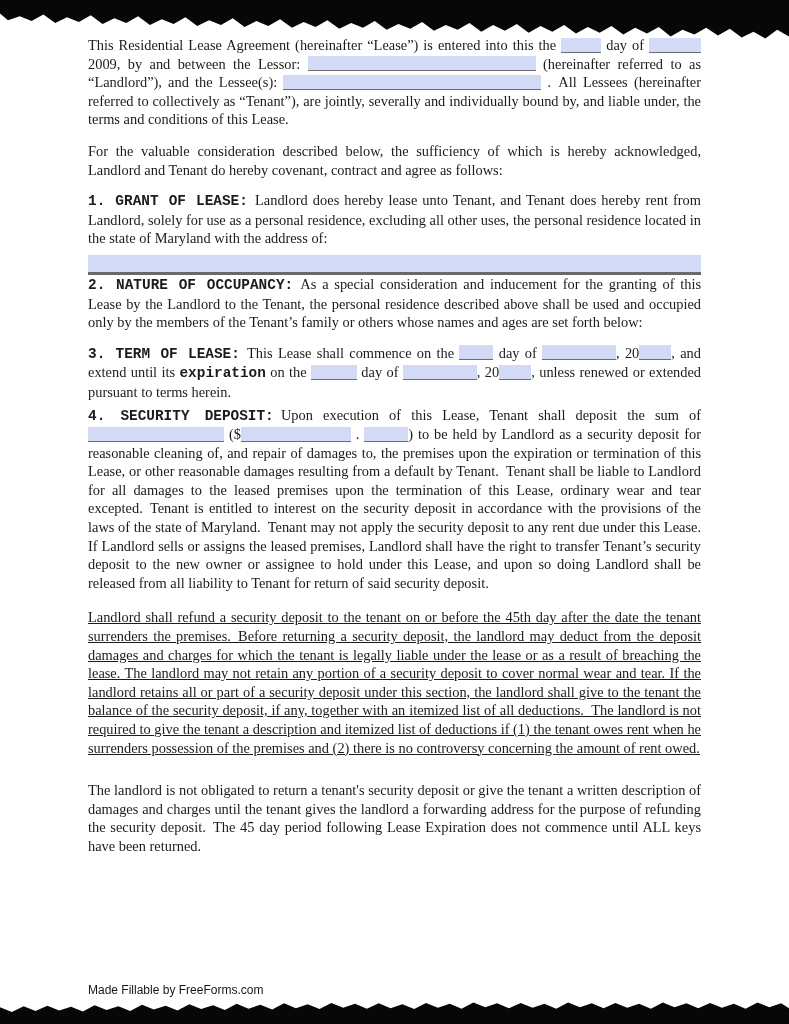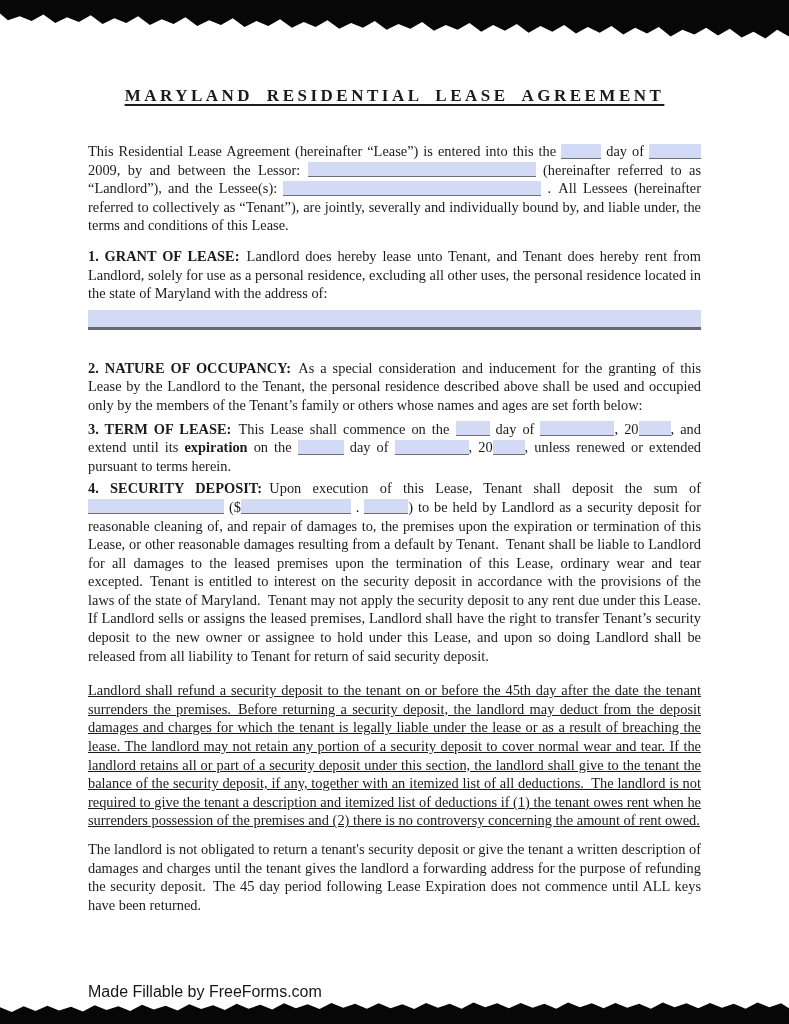--- a/index.html
+++ b/index.html
@@ -15,53 +15,53 @@
   .doc{position:absolute;left:88px;top:0;width:613px;}
   .title{
     font-size:17px;font-weight:bold;text-align:center;margin:86px 0 18px 0;
     letter-spacing:3.5px;word-spacing:6px;
     text-decoration:underline;text-decoration-thickness:1.5px;text-underline-offset:3px;
   }
   .para{margin:0;font-size:14.4px;line-height:18.6px;text-align:justify;}
   .p1{margin-top:36px;}
   .p2{margin-top:13px;}
   .s1{margin-top:12px;}
-  .s2{margin-top:29px;}
-  .s3{margin-top:5px;}
+  .s2{}
+  .s3{margin-top:12px;}
   .s4{margin-top:4px;}
   .p5{margin-top:16px;text-decoration:underline;}
-  .p6{margin-top:10px;}
-  b{font-weight:bold;}
+  .p6{margin-top:24px;}
+  b{font-weight:bold;font-family:Liberation Mono, monospace;}
   .field{
     display:inline-block;height:14px;vertical-align:-2.5px;
     background:var(--field-fill,#d3daf5);
     border-bottom:1.6px solid var(--field-underline,#6d6d75);
   }
   .address-field{
     width:100%;height:17px;margin-top:7px;
     background:var(--field-fill,#d3daf5);
     border-bottom:3px solid var(--address-underline,#68686e);
   }
   .footer{
     position:absolute;left:0;top:983px;
     font-family:"Liberation Sans","DejaVu Sans",sans-serif;
-    font-size:16px;color:#161616;
+    font-size:12px;color:#161616;
   }
 </style>
 </head>
 <body style="color: rgb(27, 27, 27);">
 
 <div>
   <div class="torn-edge torn-top"></div>
 
   <div class="doc">
-    <h1 class="title">MARYLAND RESIDENTIAL LEASE AGREEMENT</h1>
 
     <p class="para p1">This Residential Lease Agreement (hereinafter “Lease”) is entered into this the <span class="field" style="width: 40px;"></span> day of <span class="field" style="width: 52px;"></span> 2009, by and between the Lessor: <span class="field" style="width: 228px;"></span> (hereinafter referred to as “Landlord”), and the Lessee(s): <span class="field" style="width: 258px;"></span> . All Lessees (hereinafter referred to collectively as “Tenant”), are jointly, severally and individually bound by, and liable under, the terms and conditions of this Lease.</p>
 
+    <p class="para p2">For the valuable consideration described below, the sufficiency of which is hereby acknowledged, Landlord and Tenant do hereby covenant, contract and agree as follows:</p>
 
     <p class="para s1"><b>1. GRANT OF LEASE:</b> Landlord does hereby lease unto Tenant, and Tenant does hereby rent from Landlord, solely for use as a personal residence, excluding all other uses, the personal residence located in the state of Maryland with the address of:</p>
 
     <div class="address-field"></div>
 
     <p class="para s2"><b>2. NATURE OF OCCUPANCY:</b> As a special consideration and inducement for the granting of this Lease by the Landlord to the Tenant, the personal residence described above shall be used and occupied only by the members of the Tenant’s family or others whose names and ages are set forth below:</p>
 
     <p class="para s3"><b>3. TERM OF LEASE:</b> This Lease shall commence on the <span class="field" style="width: 34px;"></span> day of <span class="field" style="width: 74px;"></span>, 20<span class="field" style="width: 32px;"></span>, and extend until its <b>expiration</b> on the <span class="field" style="width: 46px;"></span> day of <span class="field" style="width: 74px;"></span>, 20<span class="field" style="width: 32px;"></span>, unless renewed or extended pursuant to terms herein.</p>
 
     <p class="para s4"><b>4. SECURITY DEPOSIT:</b> Upon execution of this Lease, Tenant shall deposit the sum of <span class="field" style="width: 136px;"></span> ($<span class="field" style="width: 110px;"></span> . <span class="field" style="width: 44px;"></span>) to be held by Landlord as a security deposit for reasonable cleaning of, and repair of damages to, the premises upon the expiration or termination of this Lease, or other reasonable damages resulting from a default by Tenant. Tenant shall be liable to Landlord for all damages to the leased premises upon the termination of this Lease, ordinary wear and tear excepted. Tenant is entitled to interest on the security deposit in accordance with the provisions of the laws of the state of Maryland. Tenant may not apply the security deposit to any rent due under this Lease. If Landlord sells or assigns the leased premises, Landlord shall have the right to transfer Tenant’s security deposit to the new owner or assignee to hold under this Lease, and upon so doing Landlord shall be released from all liability to Tenant for return of said security deposit.</p>

